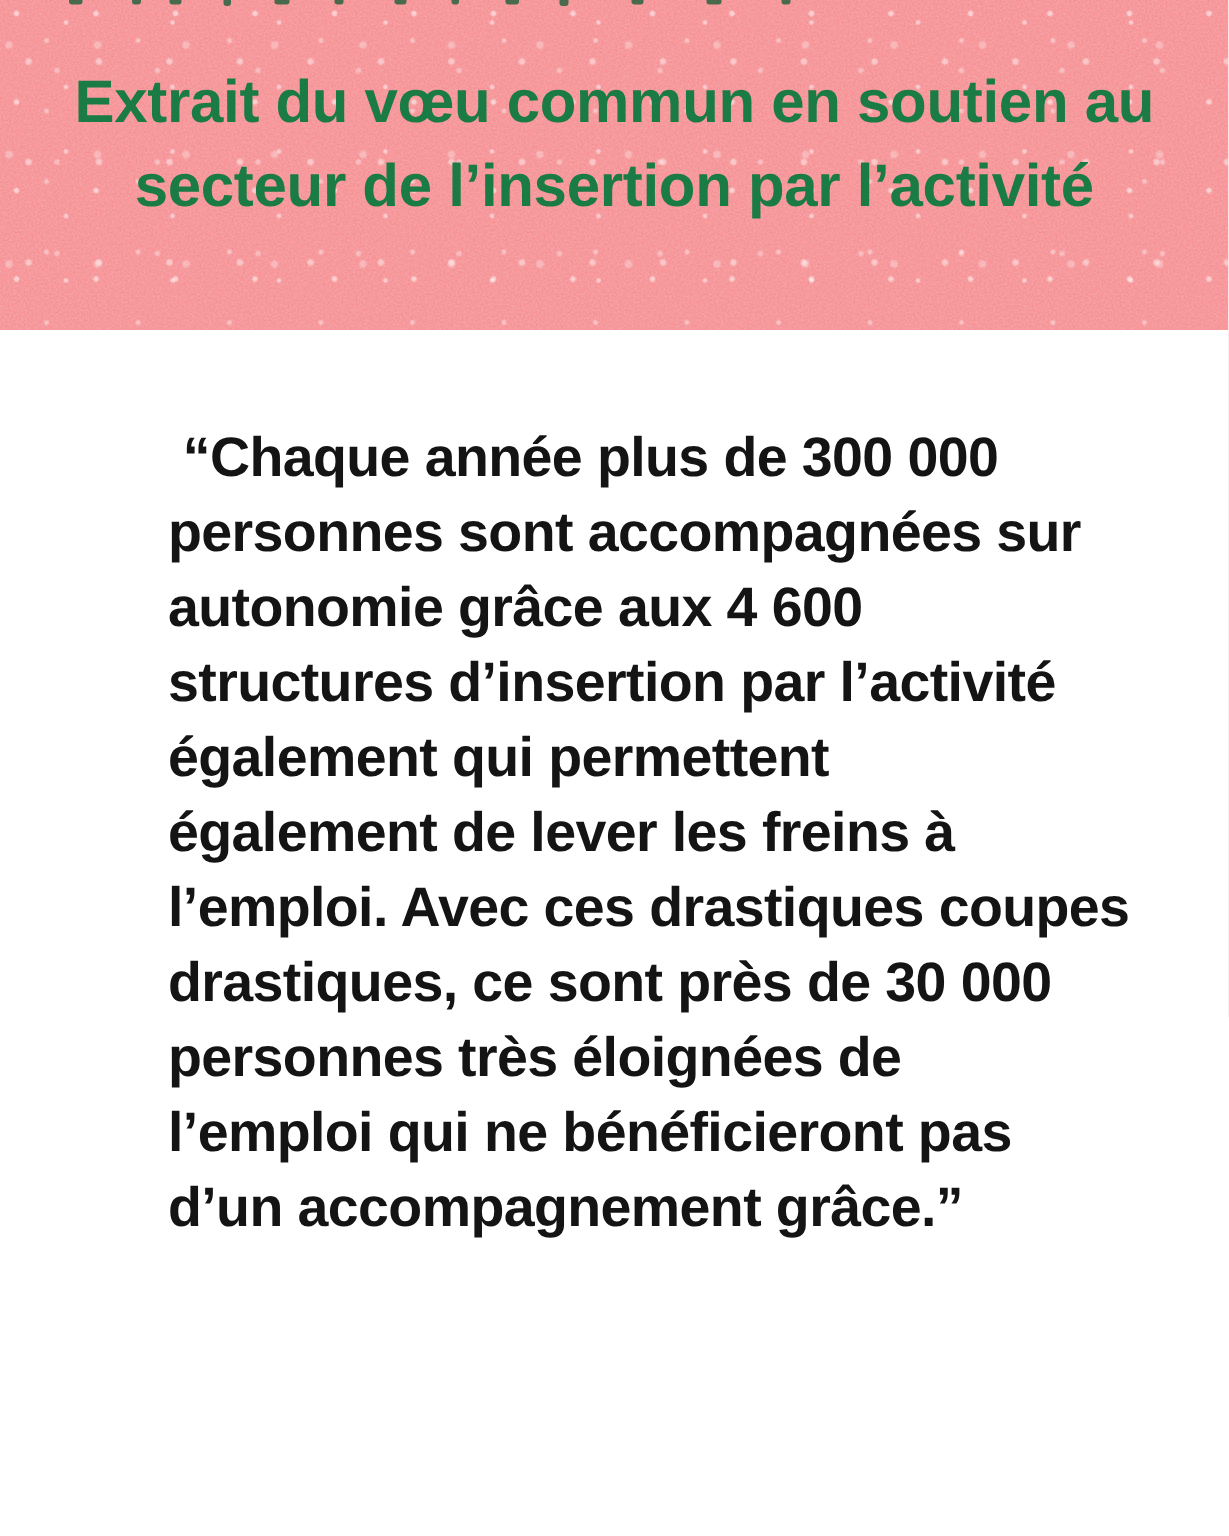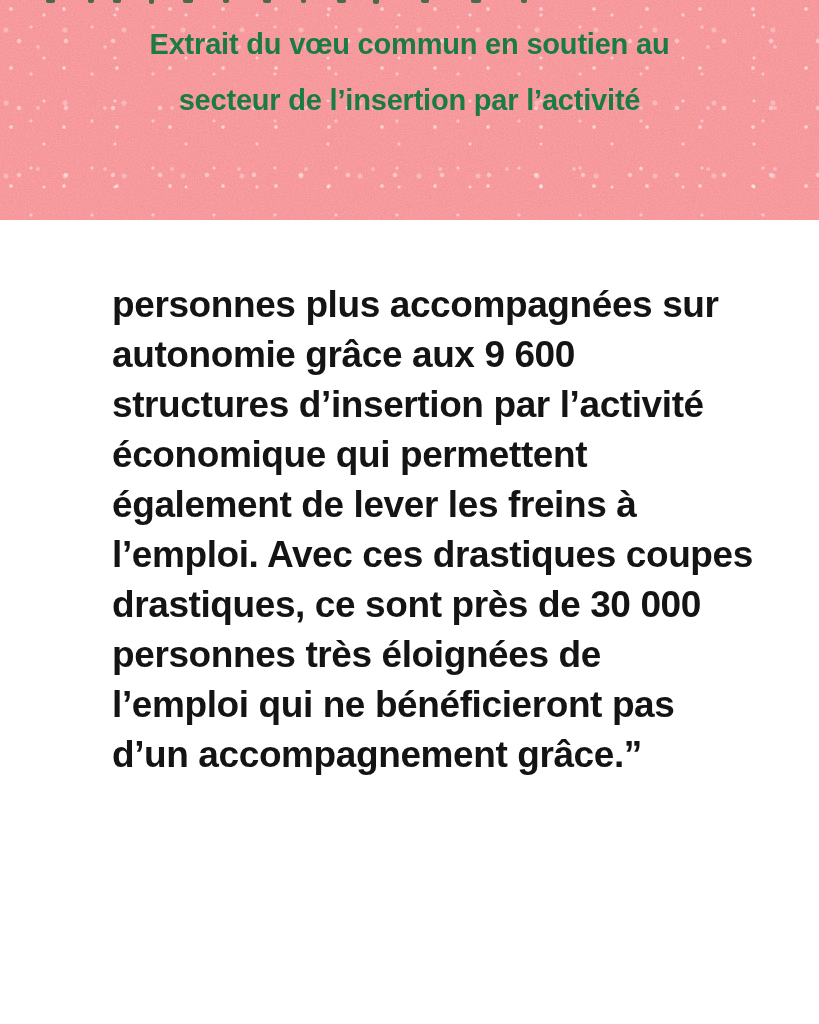--- a/index.html
+++ b/index.html
@@ -47,24 +47,24 @@
   .remnants span {
     position: absolute;
     top: 0;
     height: 3px;
     background: rgba(24, 92, 54, 0.78);
     border-radius: 0 0 2px 2px;
   }
   .title {
     position: relative;
     margin: 0;
-    padding-top: 16px;
+    padding-top: 40px;
     text-align: center;
     color: var(--title-green);
-    font-size: 29px;
+    font-size: 40px;
     line-height: 56px;
     font-weight: 700;
     letter-spacing: -0.2px;
   }
   .title .tl { display: block; }
 
   
   .quote-section {
     padding: 60px 40px 0 112px;
   }
@@ -116,24 +116,25 @@
     </div>
 
     <h1 class="title">
       <span class="tl">Extrait du vœu commun en soutien au</span>
       <span class="tl">secteur de l’insertion par l’activité</span>
     </h1>
   </header>
 
   <main class="quote-section">
     <blockquote class="quote">
-      <span class="ql">personnes plus accompagnées sur</span>
-      <span class="ql">autonomie grâce aux 9 600</span>
+      <span class="ql"> “Chaque année plus de 300 000</span>
+      <span class="ql">personnes sont accompagnées sur</span>
+      <span class="ql">autonomie grâce aux 4 600</span>
       <span class="ql">structures d’insertion par l’activité</span>
-      <span class="ql">économique qui permettent</span>
+      <span class="ql">également qui permettent</span>
       <span class="ql">également de lever les freins à</span>
       <span class="ql">l’emploi. Avec ces drastiques coupes</span>
       <span class="ql">drastiques, ce sont près de 30 000</span>
       <span class="ql">personnes très éloignées de</span>
       <span class="ql">l’emploi qui ne bénéficieront pas</span>
       <span class="ql">d’un accompagnement grâce.”</span>
     </blockquote>
   </main>
 
 </div>

